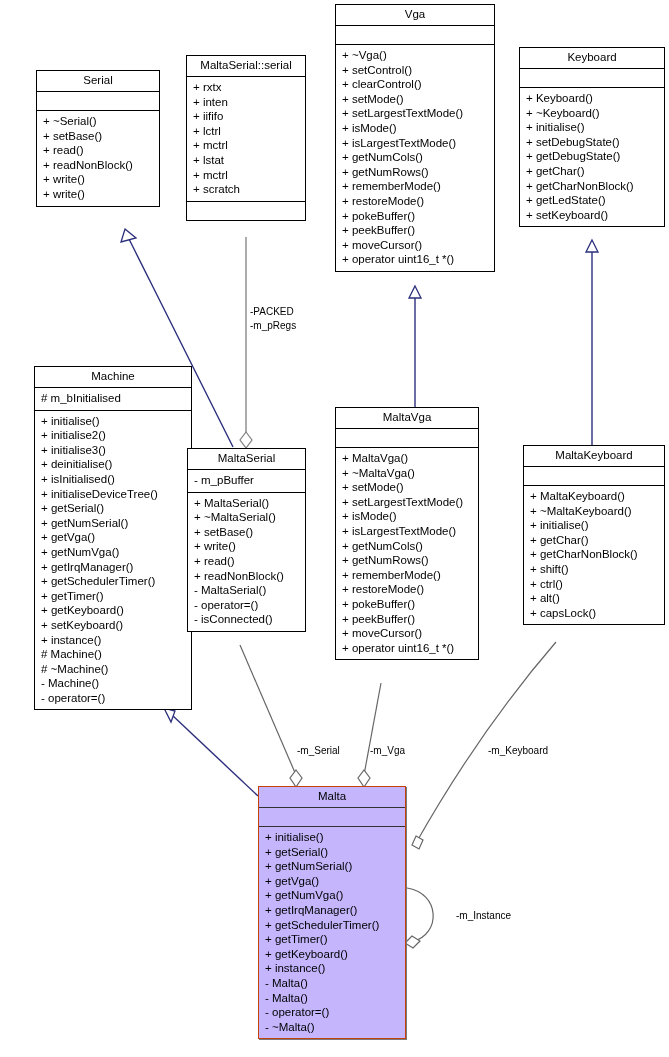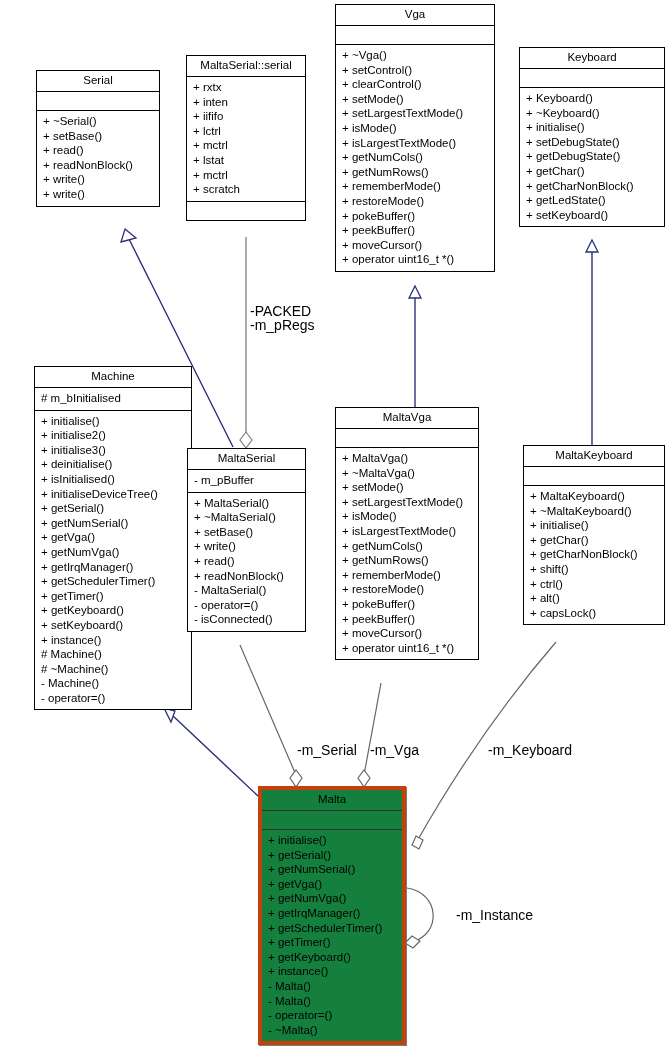--- a/index.html
+++ b/index.html
@@ -24,22 +24,22 @@
     pointer-events: none;
   }
   .uml-box {
     position: absolute;
     box-sizing: border-box;
     border: 1px solid #000000;
     background: #ffffff;
     z-index: 5;
   }
   .uml-box.highlight {
-    background: #15803d;
-    border: 4px solid #c2410c;
+    background: #c4b5fd;
+    border: 1px solid #c2410c;
     box-shadow: 1px 1px 0 #7a7a7a;
   }
   .uml-title {
     text-align: center;
     font-size: 11.5px;
     color: #000000;
     padding: 3px 4px 4px 4px;
     line-height: 13px;
     white-space: nowrap;
   }
@@ -60,21 +60,21 @@
     padding: 3px 5px 4px 6px;
   }
   .uml-row {
     font-size: 11.5px;
     line-height: 14.6px;
     color: #000000;
     white-space: nowrap;
   }
   .edge-label {
     position: absolute;
-    font-size: 14px;
+    font-size: 10px;
     line-height: 13.5px;
     color: #000000;
     white-space: pre;
     z-index: 6;
   }
 </style>
 </head>
 <body>
 
 <div id="diagram">

